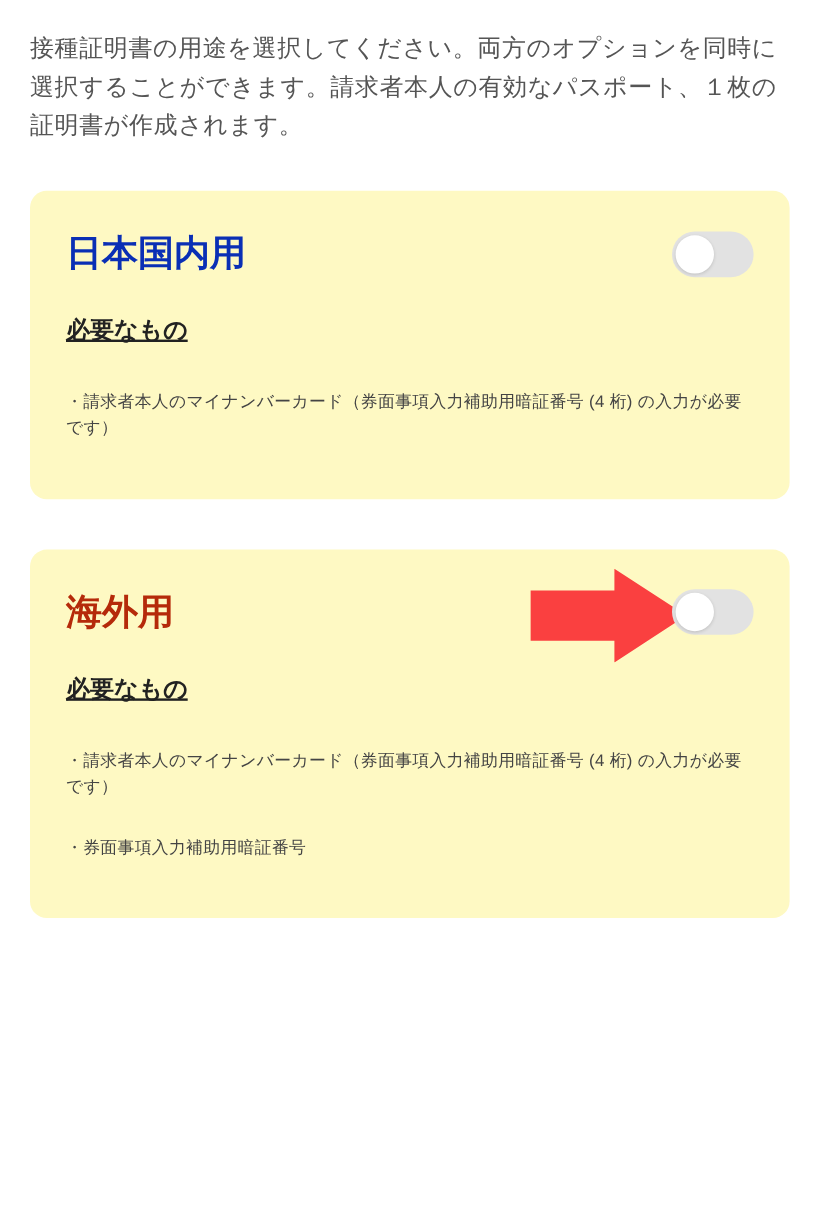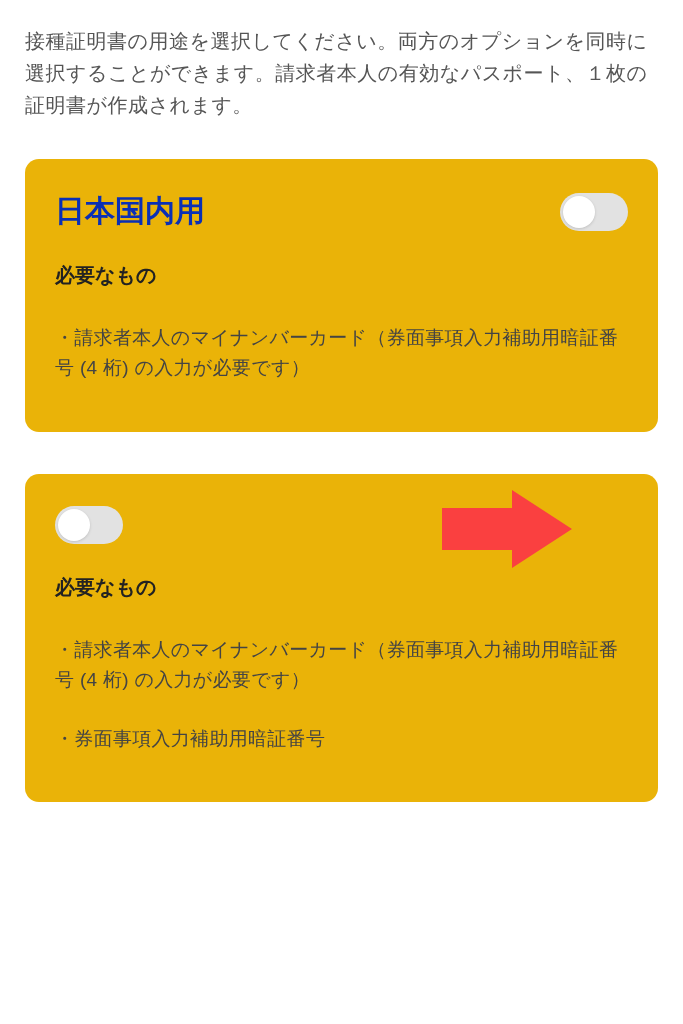--- a/index.html
+++ b/index.html
@@ -11,21 +11,21 @@
       color: #333;
     }
     .intro {
       font-size: 20px;
       line-height: 1.6;
       color: #555;
       margin-bottom: 38px;
       letter-spacing: 0.5px;
     }
     .card {
-      background: #eab308;
+      background: #fef9c3;
       border-radius: 14px;
       padding: 32px 30px 48px 30px;
       margin-bottom: 42px;
       position: relative;
     }
     .card-header {
       display: flex;
       justify-content: space-between;
       align-items: center;
       margin-bottom: 30px;
@@ -53,23 +53,24 @@
       height: 32px;
       background: #ffffff;
       border-radius: 50%;
       box-shadow: 0 1px 3px rgba(0,0,0,0.15);
     }
     .subhead {
       font-size: 20px;
       font-weight: 700;
       color: #222;
       margin-bottom: 34px;
+      text-decoration: underline;
     }
     .req-item {
-      font-size: 19px;
+      font-size: 14px;
       color: #444;
       line-height: 1.6;
       margin-bottom: 28px;
       letter-spacing: 0.3px;
     }
     .req-item:last-child { margin-bottom: 0; }
     .arrow-wrap {
       position: absolute;
       top: 16px;
       right: 86px;
@@ -92,20 +93,21 @@
   <div class="req-item">・請求者本人のマイナンバーカード（券面事項入力補助用暗証番号 (4 桁) の入力が必要です）</div>
 </div>
 
 <div class="card">
   <div class="arrow-wrap">
     <svg width="130" height="78" viewBox="0 0 130 78">
       <polygon points="0,18 70,18 70,0 130,39 70,78 70,60 0,60" fill="#fa4040"></polygon>
     </svg>
   </div>
   <div class="card-header">
+    <h2 class="card-title title-overseas">海外用</h2>
     <div class="toggle">
       <div class="toggle-knob"></div>
     </div>
   </div>
   <div class="subhead">必要なもの</div>
   <div class="req-item">・請求者本人のマイナンバーカード（券面事項入力補助用暗証番号 (4 桁) の入力が必要です）</div>
   <div class="req-item">・券面事項入力補助用暗証番号</div>
 </div>
 
 </body></html>

